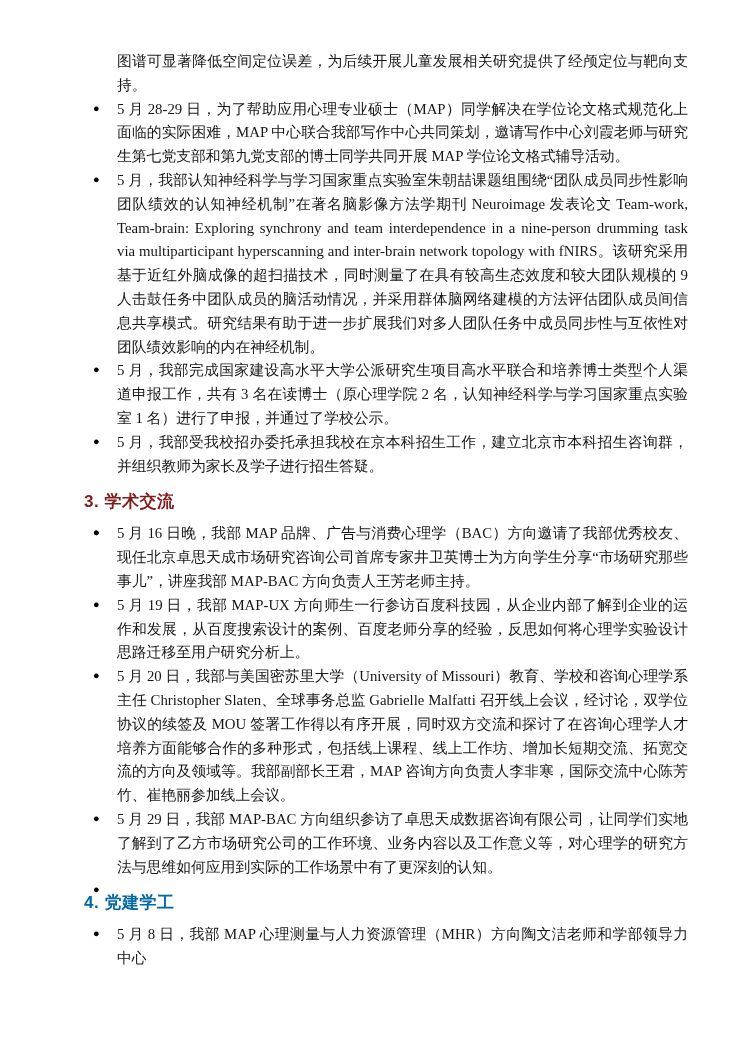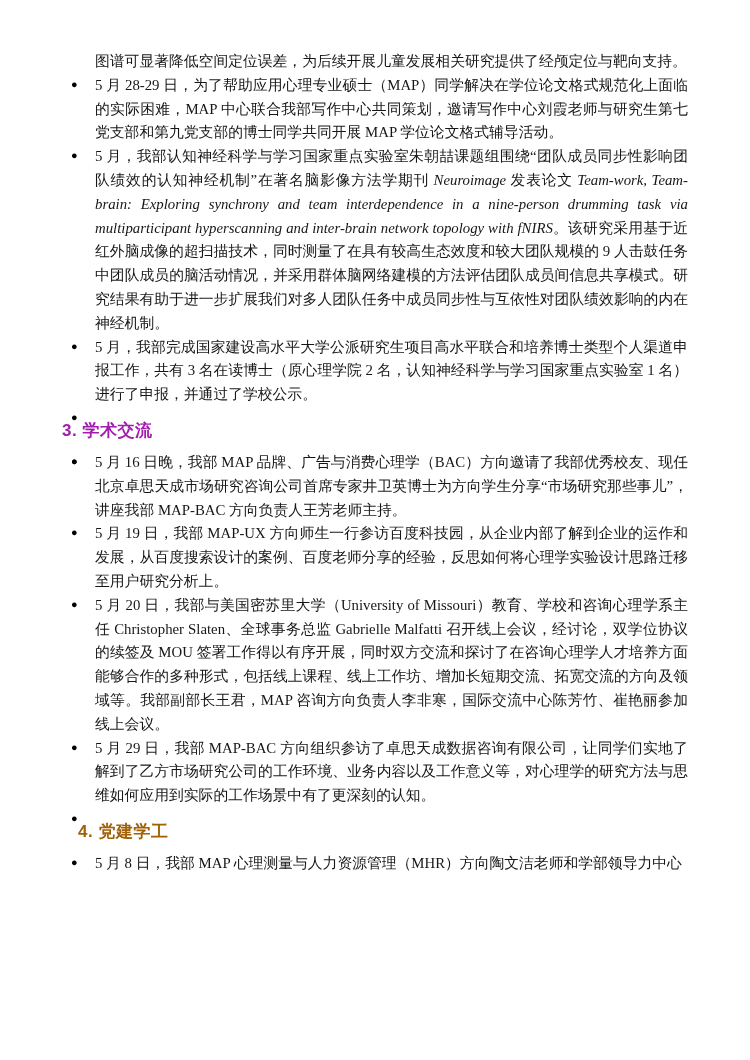--- a/index.html
+++ b/index.html
@@ -11,21 +11,21 @@
     width: 750px;
     height: 1060px;
     overflow: hidden;
     font-family: "Liberation Serif", "DejaVu Serif", serif;
     color: #161616;
   }
   .page {
     box-sizing: border-box;
     width: 750px;
     height: 1060px;
-    padding: 50px 62px 0 62px;
+    padding: 50px 62px 0 84px;
     background: #ffffff;
   }
   .cont-para {
     margin: 0 0 0 33px;
     font-size: 14.8px;
     line-height: 23.8px;
     text-align: justify;
   }
   ul.bullet-list {
     list-style: none;
@@ -49,51 +49,50 @@
   }
   .sec-heading {
     font-family: "Liberation Sans", "DejaVu Sans", sans-serif;
     font-weight: bold;
     font-size: 17px;
     line-height: 22px;
     margin: 13px 0 9px 0;
     letter-spacing: 0.5px;
   }
   .it {
-    font-style: italic;
   }
 </style>
 </head>
 <body>
 
 <div class="page">
 
   <p class="cont-para">图谱可显著降低空间定位误差，为后续开展儿童发展相关研究提供了经颅定位与靶向支持。</p>
 
   <section>
     <ul class="bullet-list">
         <li><span class="bullet">●</span><span><span>5 月 28-29 日，为了帮助应用心理专业硕士（MAP）同学解决在学位论文格式规范化上面临的实际困难，MAP 中心联合我部写作中心共同策划，邀请写作中心刘霞老师与研究生第七党支部和第九党支部的博士同学共同开展 MAP 学位论文格式辅导活动。</span></span></li>
         <li><span class="bullet">●</span><span><span>5 月，我部认知神经科学与学习国家重点实验室朱朝喆课题组围绕“团队成员同步性影响团队绩效的认知神经机制”在著名脑影像方法学期刊 </span><span class="it">Neuroimage</span><span> 发表论文 </span><span class="it">Team-work, Team-brain: Exploring synchrony and team interdependence in a nine-person drumming task via multiparticipant hyperscanning and inter-brain network topology with fNIRS</span><span>。该研究采用基于近红外脑成像的超扫描技术，同时测量了在具有较高生态效度和较大团队规模的 9 人击鼓任务中团队成员的脑活动情况，并采用群体脑网络建模的方法评估团队成员间信息共享模式。研究结果有助于进一步扩展我们对多人团队任务中成员同步性与互依性对团队绩效影响的内在神经机制。</span></span></li>
         <li><span class="bullet">●</span><span><span>5 月，我部完成国家建设高水平大学公派研究生项目高水平联合和培养博士类型个人渠道申报工作，共有 3 名在读博士（原心理学院 2 名，认知神经科学与学习国家重点实验室 1 名）进行了申报，并通过了学校公示。</span></span></li>
-        <li><span class="bullet">●</span></li>
+        <li><span class="bullet">●</span><span><span>5 月，我部受我校招办委托承担我校在京本科招生工作，建立北京市本科招生咨询群，并组织教师为家长及学子进行招生答疑。</span></span></li>
       </ul>
   </section>
 
   <section>
-    <h2 class="sec-heading" style="color: #a21caf;">3. 学术交流</h2>
+    <h2 class="sec-heading" style="color: #7f1d1d;">3. 学术交流</h2>
     <ul class="bullet-list">
         <li><span class="bullet">●</span></li>
         <li><span class="bullet">●</span><span><span>5 月 16 日晚，我部 MAP 品牌、广告与消费心理学（BAC）方向邀请了我部优秀校友、现任北京卓思天成市场研究咨询公司首席专家井卫英博士为方向学生分享“市场研究那些事儿”，讲座我部 MAP-BAC 方向负责人王芳老师主持。</span></span></li>
         <li><span class="bullet">●</span><span><span>5 月 19 日，我部 MAP-UX 方向师生一行参访百度科技园，从企业内部了解到企业的运作和发展，从百度搜索设计的案例、百度老师分享的经验，反思如何将心理学实验设计思路迁移至用户研究分析上。</span></span></li>
         <li><span class="bullet">●</span><span><span>5 月 20 日，我部与美国密苏里大学（University of Missouri）教育、学校和咨询心理学系主任 Christopher Slaten、全球事务总监 Gabrielle Malfatti 召开线上会议，经讨论，双学位协议的续签及 MOU 签署工作得以有序开展，同时双方交流和探讨了在咨询心理学人才培养方面能够合作的多种形式，包括线上课程、线上工作坊、增加长短期交流、拓宽交流的方向及领域等。我部副部长王君，MAP 咨询方向负责人李非寒，国际交流中心陈芳竹、崔艳丽参加线上会议。</span></span></li>
         <li><span class="bullet">●</span><span><span>5 月 29 日，我部 MAP-BAC 方向组织参访了卓思天成数据咨询有限公司，让同学们实地了解到了乙方市场研究公司的工作环境、业务内容以及工作意义等，对心理学的研究方法与思维如何应用到实际的工作场景中有了更深刻的认知。</span></span></li>
         <li><span class="bullet">●</span></li>
       </ul>
   </section>
 
   <section>
-    <h2 class="sec-heading" style="color: #a16207; margin-left: 16px;">4. 党建学工</h2>
+    <h2 class="sec-heading" style="color: #0369a1;">4. 党建学工</h2>
     <ul class="bullet-list">
         <li><span class="bullet">●</span><span><span>5 月 8 日，我部 MAP 心理测量与人力资源管理（MHR）方向陶文洁老师和学部领导力中心</span></span></li>
       </ul>
   </section>
 
 </div>
 
 </body></html>

